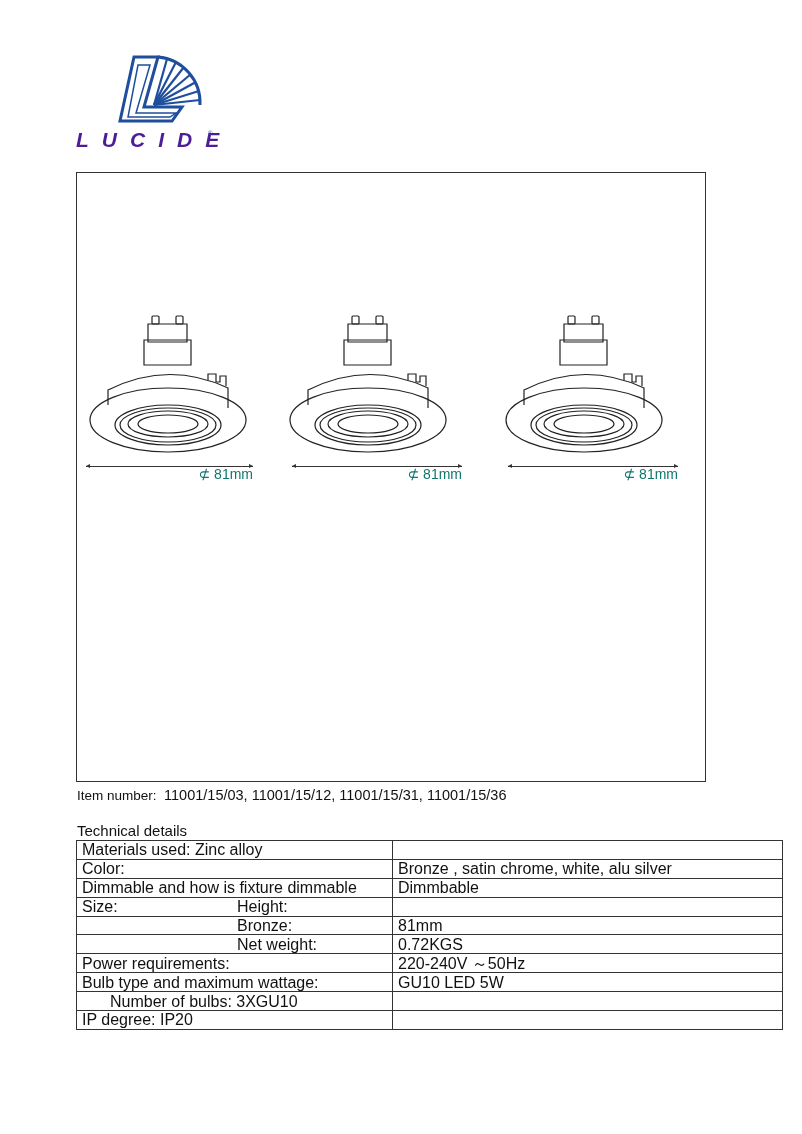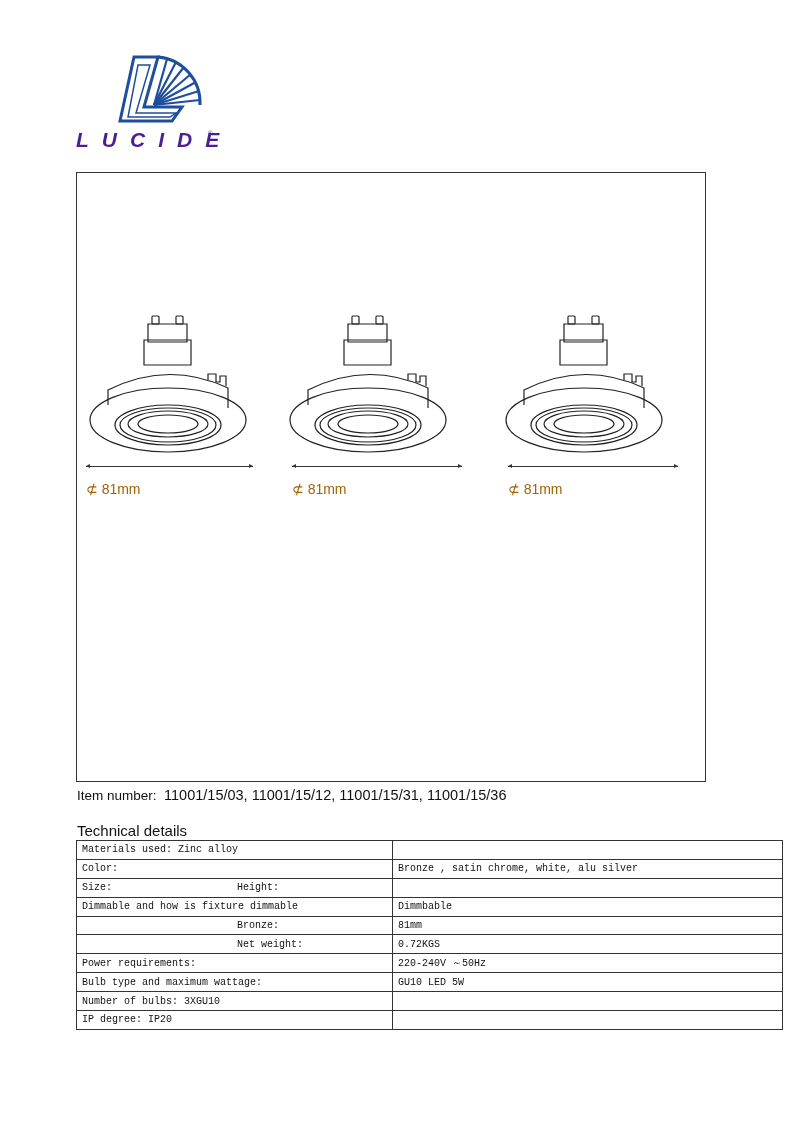--- a/index.html
+++ b/index.html
@@ -11,26 +11,26 @@
     .logo-reg { position: absolute; left: 208px; top: 130px; font-size: 6px; color: #1f4e9c; }
     .drawing-box { position: absolute; left: 76px; top: 172px; width: 630px; height: 610px;
                    border: 1.3px solid #333; box-sizing: border-box; }
     .fixture { position: absolute; top: 310px; width: 170px; height: 150px; }
     .dim { position: absolute; top: 460px; height: 40px; }
     .dim-line { position: absolute; top: 6px; left: 0; right: 0; height: 1px; background: #333; }
     .dim-line:before, .dim-line:after { content: ""; position: absolute; top: -2px; width: 0; height: 0;
            border-top: 2.5px solid transparent; border-bottom: 2.5px solid transparent; }
     .dim-line:before { left: 0; border-right: 4px solid #333; }
     .dim-line:after { right: 0; border-left: 4px solid #333; }
-    .dim-label { position: absolute; top: 21px; left: 0; right: 0; text-align: left; font-size: 14px; color: #a16207; }
+    .dim-label { position: absolute; top: 6px; left: 0; right: 0; text-align: right; font-size: 14px; color: #0f766e; }
     .item-number { position: absolute; left: 77px; top: 787px; font-size: 13.5px; }
     .item-number .val { font-size: 14.5px; }
     .tech-title { position: absolute; left: 77px; top: 822px; font-size: 15px; }
     table.tech { position: absolute; left: 76px; top: 840px; width: 707px; border-collapse: collapse;
-                 font-size: 10px; font-family: Liberation Mono, monospace; }
+                 font-size: 16px; }
     table.tech td { border: 1px solid #333; height: 17.9px; padding: 0 0 0 5px; line-height: 17px;
                     vertical-align: middle; white-space: nowrap; }
     table.tech td.c1 { width: 310px; }
     .sub { display: inline-block; }
     .indent { display: inline-block; width: 155px; }
   </style>
 </head>
 <body>
 
 <svg class="logo" viewBox="0 0 150 105">
@@ -133,45 +133,45 @@
   <tbody id="tech-body">
       <tr>
         <td class="c1"><span class="indent" style="width: auto;">Materials used:  Zinc alloy</span><span class="sub"></span></td>
         <td></td>
       </tr>
       <tr>
         <td class="c1"><span class="indent" style="width: auto;">Color:</span><span class="sub"></span></td>
         <td>Bronze , satin chrome, white, alu silver</td>
       </tr>
       <tr>
+        <td class="c1"><span class="indent" style="width: auto;">Dimmable and how is fixture dimmable</span><span class="sub"></span></td>
+        <td>Dimmbable</td>
+      </tr>
+      <tr>
         <td class="c1"><span class="indent">Size:</span><span class="sub">Height:</span></td>
         <td></td>
-      </tr>
-      <tr>
-        <td class="c1"><span class="indent" style="width: auto;">Dimmable and how is fixture dimmable</span><span class="sub"></span></td>
-        <td>Dimmbable</td>
       </tr>
       <tr>
         <td class="c1"><span class="indent"></span><span class="sub">Bronze:</span></td>
         <td>81mm</td>
       </tr>
       <tr>
         <td class="c1"><span class="indent"></span><span class="sub">Net weight:</span></td>
         <td>0.72KGS</td>
       </tr>
       <tr>
         <td class="c1"><span class="indent" style="width: auto;">Power requirements:</span><span class="sub"></span></td>
         <td>220-240V ～50Hz</td>
       </tr>
       <tr>
         <td class="c1"><span class="indent" style="width: auto;">Bulb type and maximum wattage:</span><span class="sub"></span></td>
         <td>GU10 LED 5W</td>
       </tr>
       <tr>
-        <td class="c1"><span class="indent" style="width: auto;">Number of bulbs:  3XGU10</span><span class="sub"></span></td>
+        <td class="c1"><span class="indent" style="width: auto; margin-left: 28px;">Number of bulbs:  3XGU10</span><span class="sub"></span></td>
         <td></td>
       </tr>
       <tr>
         <td class="c1"><span class="indent" style="width: auto;">IP degree:  IP20</span><span class="sub"></span></td>
         <td></td>
       </tr>
     </tbody>
 </table>
 
 </body></html>

